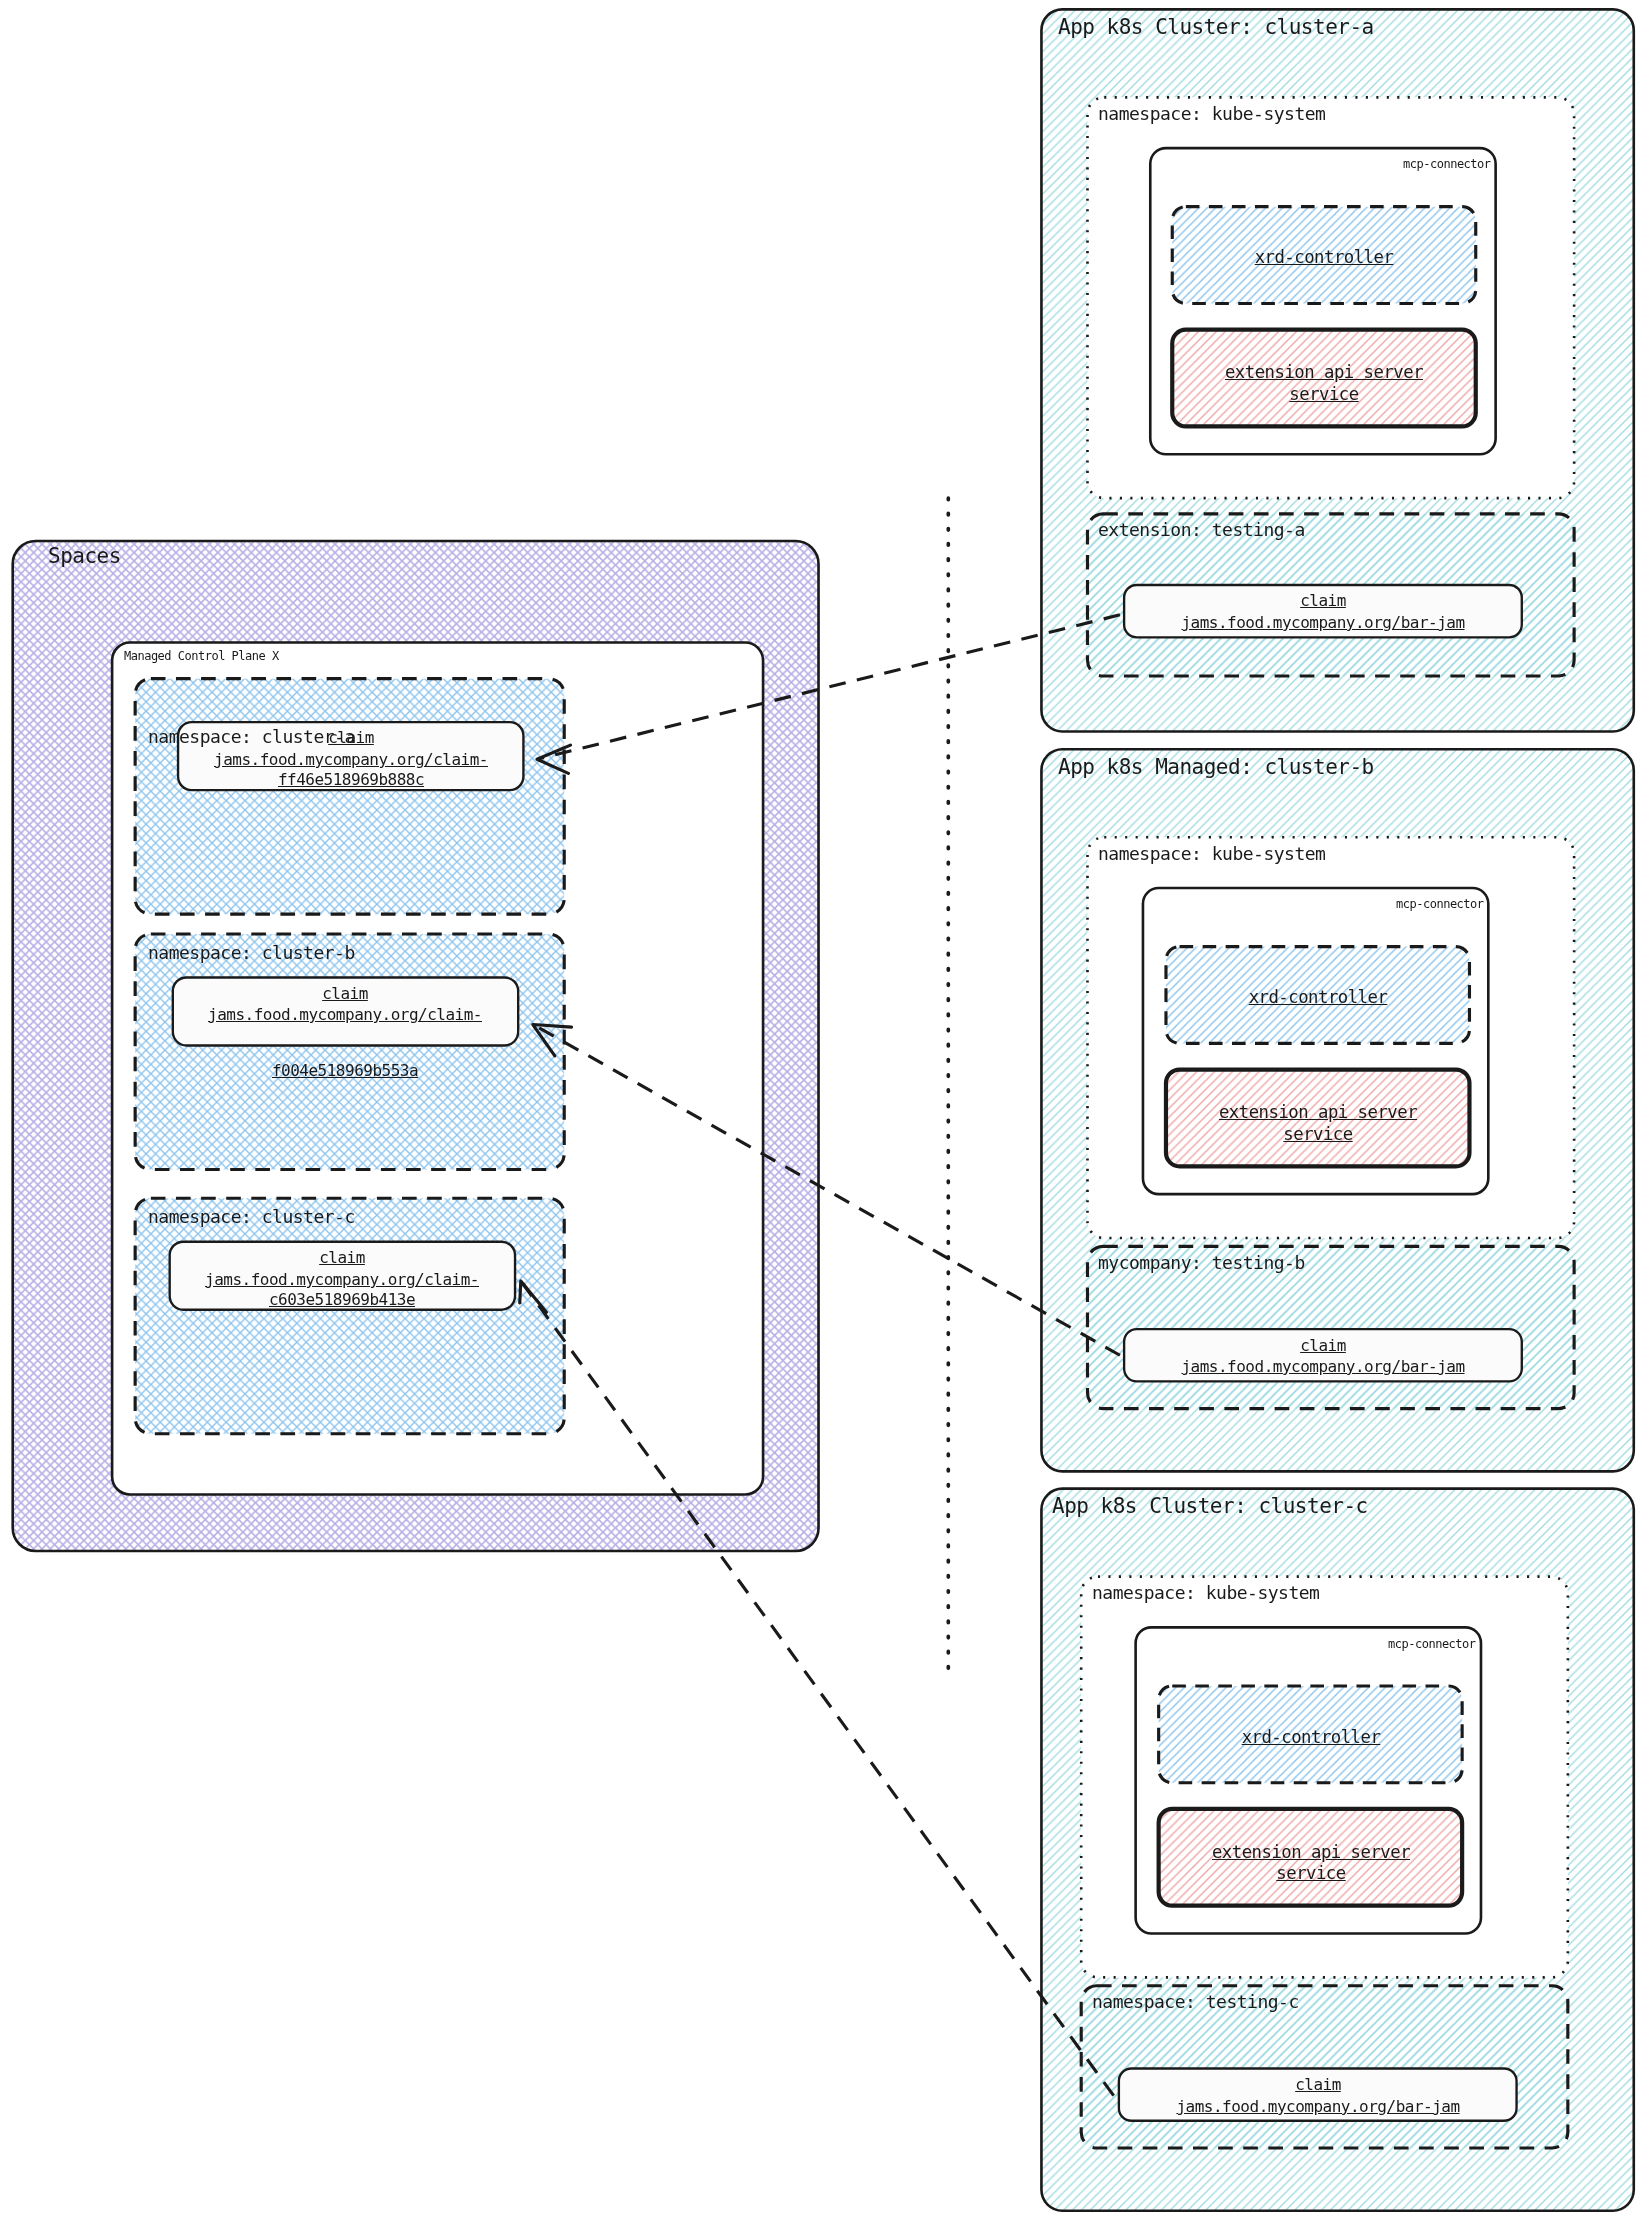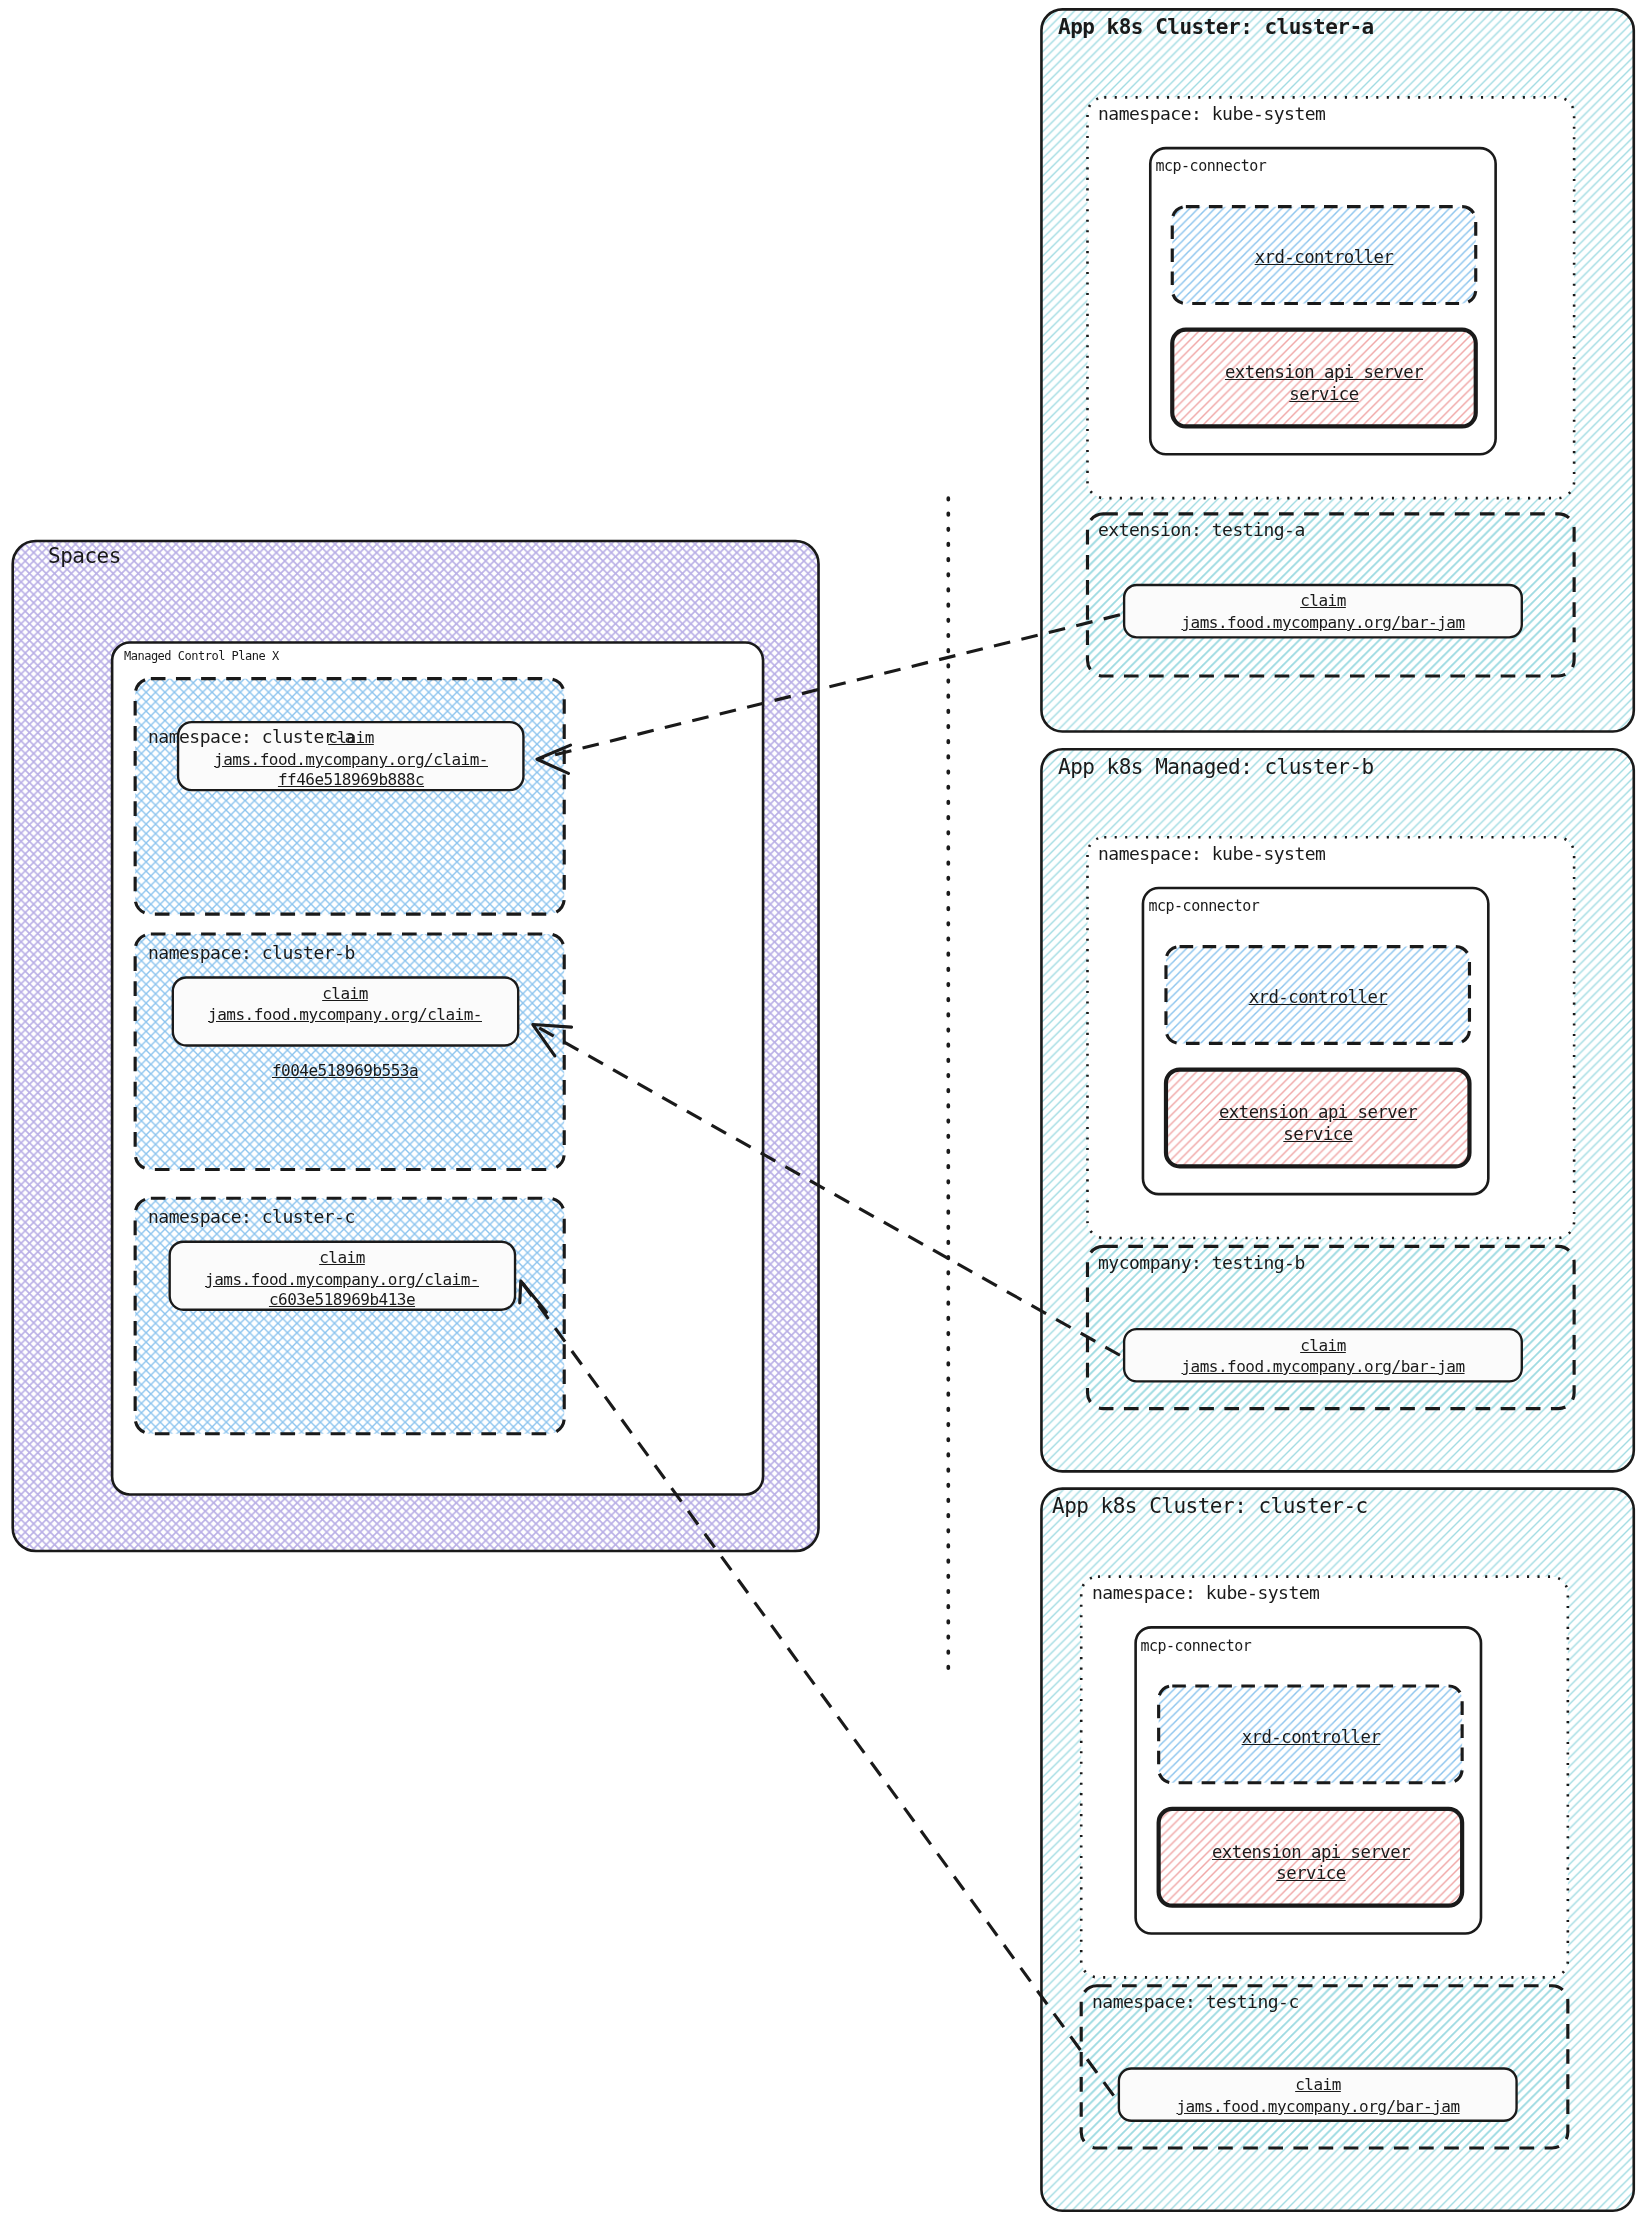--- a/index.html
+++ b/index.html
@@ -3,21 +3,21 @@
 <meta charset="utf-8">
 <style>
   html,body{margin:0;padding:0;background:#ffffff;}
   #stage{position:relative;width:1647px;height:2227px;background:#fff;
          font-family:"DejaVu Sans Mono","Liberation Mono",monospace;}
   svg#canvas{position:absolute;left:0;top:0;width:1647px;height:2227px;}
   .lbl{position:absolute;color:#1a1a1a;white-space:pre;
        font-family:"DejaVu Sans Mono","Liberation Mono",monospace;}
   .title-lbl{font-size:21px;letter-spacing:-0.5px;}
   .ns-lbl{font-size:18px;letter-spacing:-0.5px;}
-  .box-lbl{font-size:15px;letter-spacing:-0.5px;text-align:left;}
+  .box-lbl{font-size:12px;letter-spacing:-0.5px;text-align:right;}
   .small-lbl{font-size:16px;letter-spacing:-0.5px;text-align:center;line-height:1.32;text-decoration:underline;}
   .ctr{transform:translateX(-50%);}
 </style>
 </head>
 <body>
 
 <div id="stage">
 
 <svg id="canvas" viewBox="0 0 3147 4256">
   <defs>
@@ -121,21 +121,21 @@
 <div class="lbl ns-lbl" style="left:148px;top:942px;">namespace: cluster-b</div>
 <div class="lbl small-lbl ctr" style="left:345px;top:983px;width:335px;">claim</div>
 <div class="lbl small-lbl ctr" style="left:345px;top:1004px;width:335px;">jams.food.mycompany.org/claim-</div>
 <div class="lbl small-lbl ctr" style="left:345px;top:1060px;width:335px;">f004e518969b553a</div>
 
 <div class="lbl ns-lbl" style="left:148px;top:1206px;">namespace: cluster-c</div>
 <div class="lbl small-lbl ctr" style="left:342px;top:1247px;width:335px;">claim</div>
 <div class="lbl small-lbl ctr" style="left:342px;top:1269px;width:335px;">jams.food.mycompany.org/claim-</div>
 <div class="lbl small-lbl ctr" style="left:342px;top:1289px;width:335px;">c603e518969b413e</div>
 
-<div class="lbl title-lbl" style="left:1058px;top:14.7px;font-weight:bold;">App k8s Cluster: cluster-a</div>
+<div class="lbl title-lbl" style="left:1058px;top:14.7px;">App k8s Cluster: cluster-a</div>
 <div class="lbl ns-lbl" style="left:1098px;top:103px;">namespace: kube-system</div>
 <div class="lbl box-lbl ctr" style="left:1323px;top:157px;width:335px;">mcp-connector</div>
 <div class="lbl small-lbl ctr" style="left:1324px;top:246px;width:293px;font-size:17.3px;">xrd-controller</div>
 <div class="lbl small-lbl ctr" style="left:1324px;top:361px;width:293px;font-size:17.3px;">extension api server</div>
 <div class="lbl small-lbl ctr" style="left:1324px;top:383px;width:293px;font-size:17.3px;">service</div>
 <div class="lbl ns-lbl" style="left:1098px;top:519px;">extension: testing-a</div>
 <div class="lbl small-lbl ctr" style="left:1323px;top:590px;width:387px;">claim</div>
 <div class="lbl small-lbl ctr" style="left:1323px;top:612px;width:387px;">jams.food.mycompany.org/bar-jam</div>
 
 <div class="lbl title-lbl" style="left:1058px;top:755px;">App k8s Managed: cluster-b</div>

